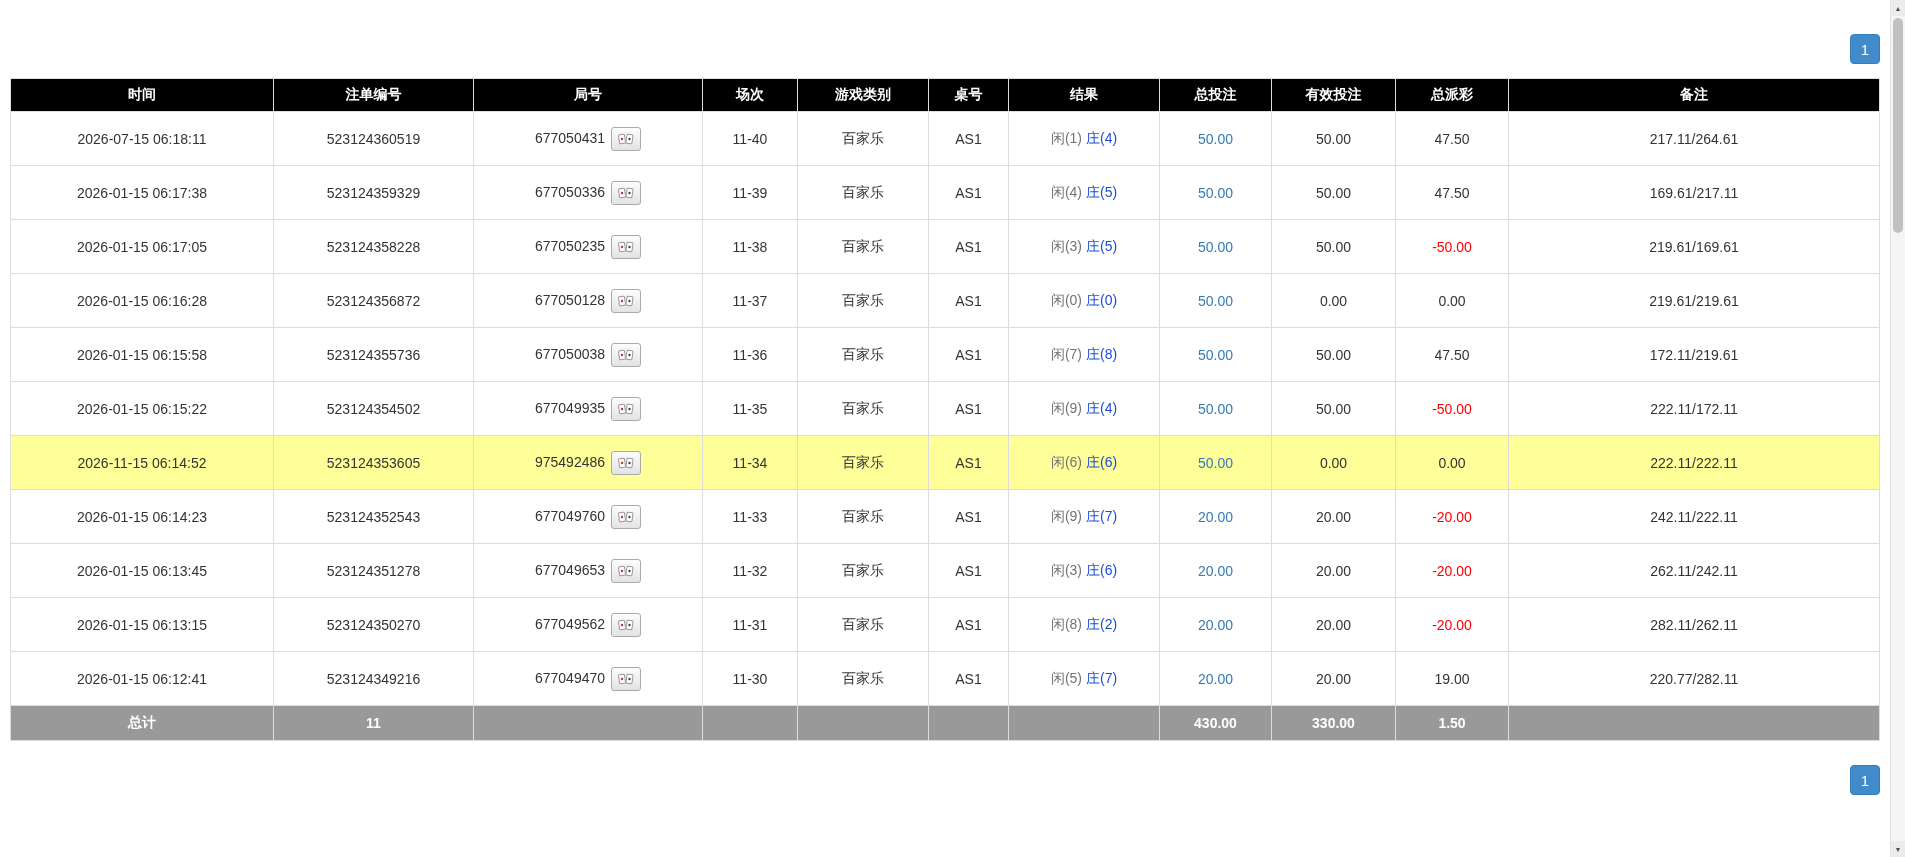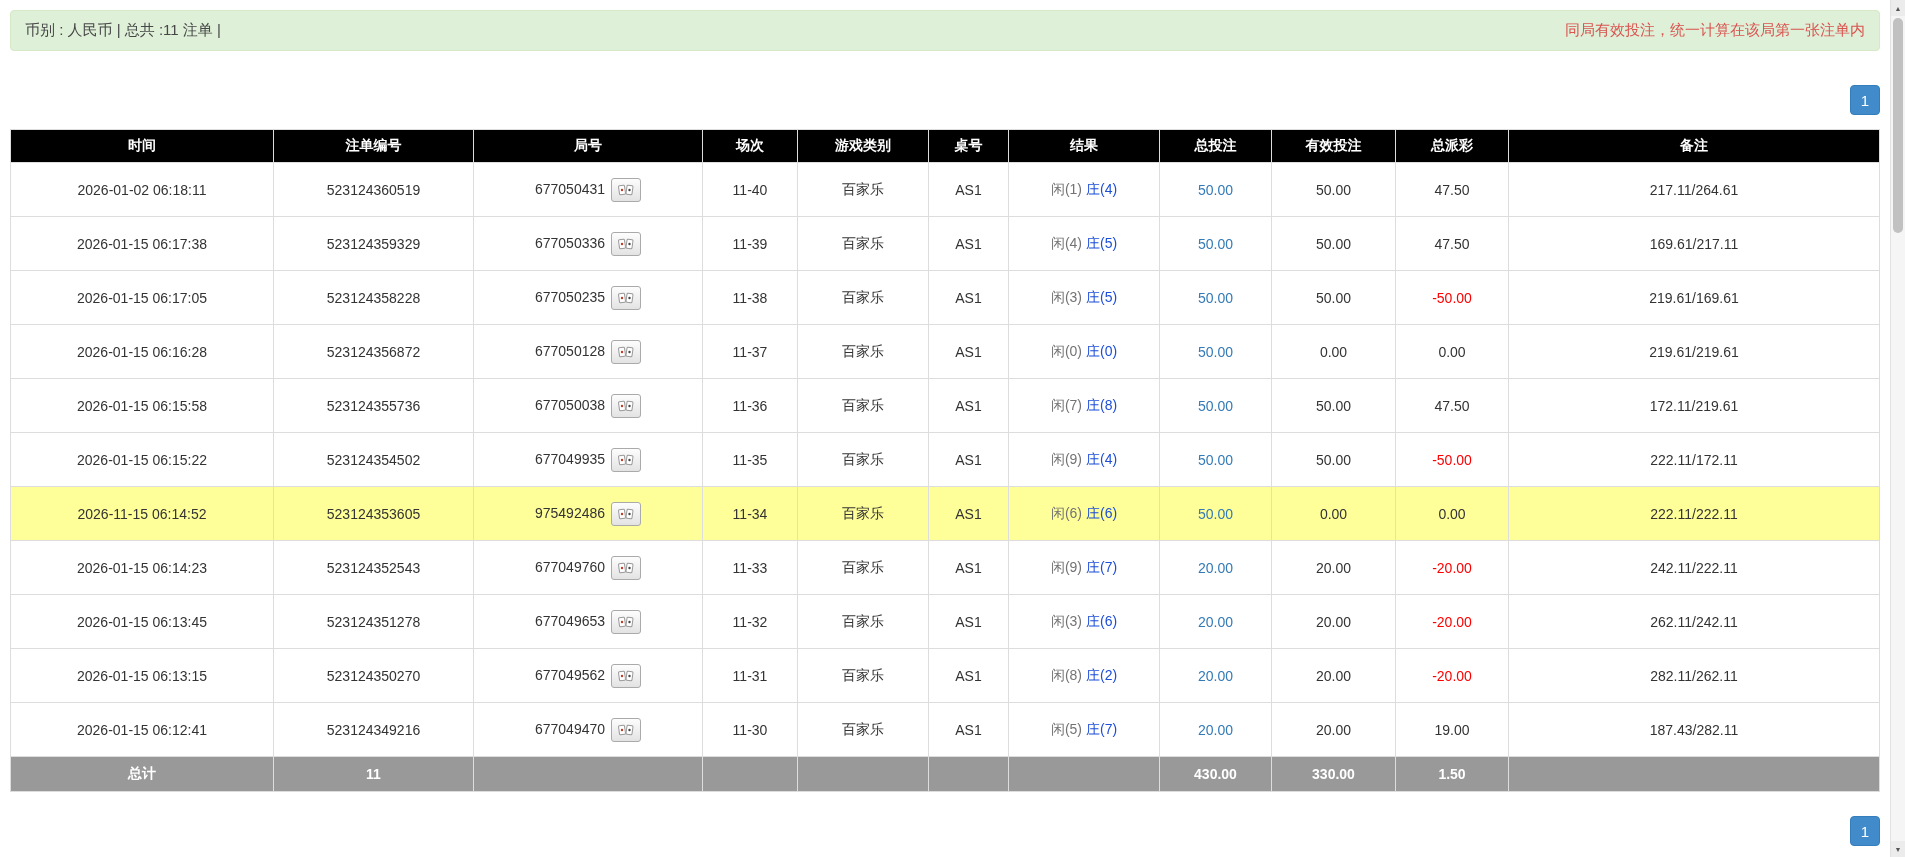--- a/index.html
+++ b/index.html
@@ -79,24 +79,20 @@
   .sb-thumb {
     position:absolute; left:2px; top:18px; width:10px; height:215px;
     background:#c1c1c1; border-radius:5px; cursor:grab;
   }
 </style>
 </head>
 <body>
 
 <div class="page">
 
-  <div class="info-bar">
-    <span>币别 : 人民币 | 总共 :11 注单 |</span>
-    <span class="notice">同局有效投注，统一计算在该局第一张注单内</span>
-  </div>
 
   <div class="pagination top">
     <a class="page-btn">1</a>
   </div>
 
   <table class="bet-table">
     <colgroup>
       <col style="width:263px">
         <col style="width:200px">
         <col style="width:229px">
@@ -119,21 +115,21 @@
           <th>桌号</th>
           <th>结果</th>
           <th>总投注</th>
           <th>有效投注</th>
           <th>总派彩</th>
           <th>备注</th>
         </tr>
     </thead>
     <tbody>
         <tr class="data-row">
-    <td>2026-01-02 06:18:11</td>
+    <td>2026-07-15 06:18:11</td>
     <td>523124360519</td>
     <td>
       <span>677050431</span><button class="cards-btn">
               <svg width="16" height="12" viewBox="0 0 16 12">
                 <rect x="1" y="1.5" width="6" height="9" rx="1" fill="#fff" stroke="#999" transform="rotate(-8 4 6)"></rect>
                 <rect x="8.5" y="1.5" width="6" height="9" rx="1" fill="#fff" stroke="#999" transform="rotate(8 11.5 6)"></rect>
                 <circle cx="4" cy="6" r="1.2" fill="#c0392b"></circle>
                 <circle cx="11.5" cy="6" r="1.2" fill="#444"></circle>
               </svg>
             </button>
@@ -402,21 +398,21 @@
     <td>百家乐</td>
     <td>AS1</td>
     <td>
       <span class="player">闲(5)</span><span class="banker">庄(7)</span>
     </td>
     <td>
       <a class="bet-link">20.00</a>
     </td>
     <td>20.00</td>
     <td>19.00</td>
-    <td>187.43/282.11</td>
+    <td>220.77/282.11</td>
   </tr>
       </tbody>
     <tfoot>
         <tr class="footer-row">
     <td>总计</td>
     <td>11</td>
     <td></td>
     <td></td>
     <td></td>
     <td></td>

